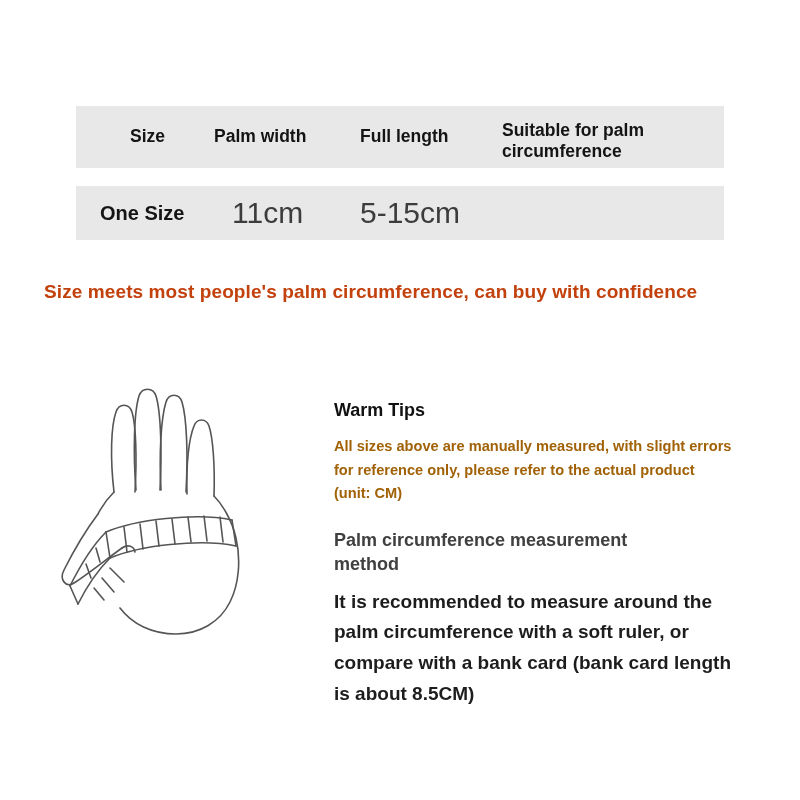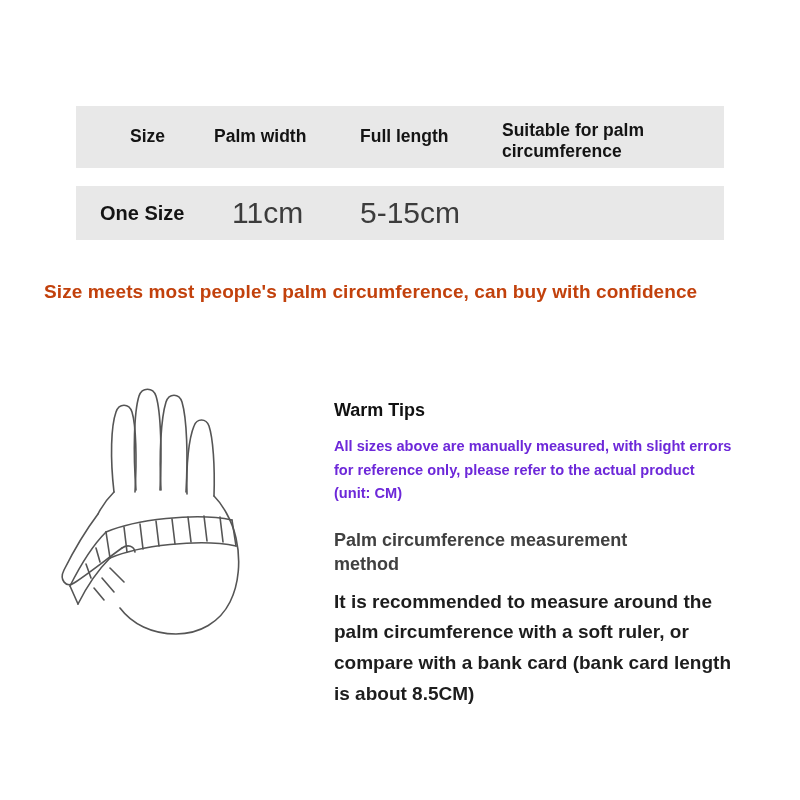--- a/index.html
+++ b/index.html
@@ -105,21 +105,21 @@
   }
   .tips-title {
     font-size: 18px;
     font-weight: bold;
     color: #111111;
     margin: 0 0 14px 0;
   }
   .tips-body {
     font-size: 14.6px;
     font-weight: bold;
-    color: #6d28d9;
+    color: #a16207;
     line-height: 1.62;
     margin: 0 0 22px 0;
     width: 400px;
   }
   .method-title {
     font-size: 18px;
     font-weight: bold;
     color: #404040;
     line-height: 1.35;
     margin: 0 0 10px 0;

